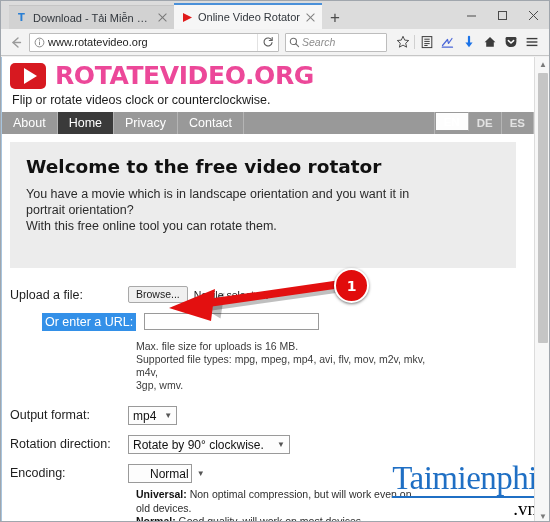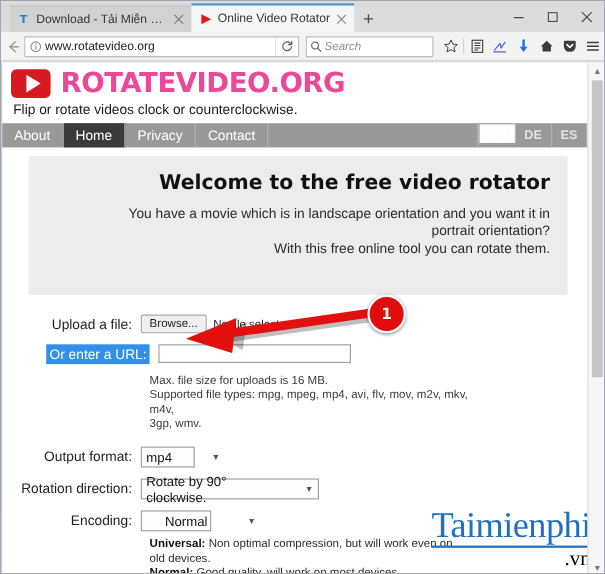--- a/index.html
+++ b/index.html
@@ -69,21 +69,21 @@
   .urlbar{
     flex:0 0 auto;width:250px;height:19px;background:#fff;
     border:1px solid #bdbdbd;border-radius:1px;
     display:flex;align-items:center;margin-left:2px;
     box-sizing:border-box;
   }
   .urlbar .ident{width:18px;display:flex;align-items:center;justify-content:center;flex:0 0 18px;}
   .urlbar .urltext{font-size:11px;color:#222;flex:1 1 auto;white-space:nowrap;overflow:hidden;}
   .urlbar .reload{width:20px;display:flex;align-items:center;justify-content:center;flex:0 0 20px;border-left:1px solid #e2e2e2;height:100%;}
   .searchbar{
-    flex:0 0 auto;width:116px;height:19px;background:#fff;border:1px solid #bdbdbd;
+    flex:0 0 auto;width:102px;height:19px;background:#fff;border:1px solid #bdbdbd;
     display:flex;align-items:center;margin-left:6px;box-sizing:border-box;border-radius:1px;
   }
   .searchbar .sicon{width:16px;flex:0 0 16px;display:flex;align-items:center;justify-content:center;}
   .searchbar .stext{font-size:10.5px;color:#8d8d8d;font-style:italic;}
   .toolicons{display:flex;align-items:center;margin-left:5px;gap:0;}
   .ticon{width:21px;height:22px;display:flex;align-items:center;justify-content:center;}
   .tdivider{width:1px;height:14px;background:#d0d0d0;margin:0 1px;}
 
   
   .content{
@@ -123,34 +123,33 @@
   .navstrip .nitem.active{background:#3a3a3a;color:#ffffff;}
   .navstrip .spacer{flex:1 1 auto;border-right:1px solid #b5b5b5;}
   .navstrip .lang{
     display:flex;align-items:center;padding:0 8px;color:#ffffff;font-weight:bold;
     border-right:1px solid #b5b5b5;font-size:11.5px;
   }
   .navstrip .lang.sel{color:#ffffff;}
   .navstrip .lang.dim{color:#e2e2e2;}
 
   .hero{
-    margin:8px 18px 0 24px;background:#ececec;padding:14px 16px 34px 16px;
+    margin:8px 18px 0 8px;background:#ececec;padding:14px 16px 34px 16px;
     box-sizing:border-box;
-    text-align:right;
   }
   .hero h1{
     margin:0 0 9px 0;font-size:18.5px;color:#111;font-weight:bold;
     font-family:"DejaVu Sans", sans-serif;
   }
   .hero p{margin:0;font-size:12.5px;line-height:16px;color:#2b2b2b;}
 
   .form{margin-top:18px;padding-left:8px;font-size:12.5px;color:#1e1e1e;}
   .frow{display:flex;align-items:flex-start;margin-bottom:9px;}
   .flabel{
-    width:118px;flex:0 0 118px;text-align:right;padding-right:8px;
+    width:118px;flex:0 0 118px;padding-right:8px;
     box-sizing:border-box;font-size:12.5px;color:#1e1e1e;line-height:18px;
   }
   .flabel.hl{
     background:#3390e8;color:#ffffff;width:auto;flex:0 0 auto;
     margin-left:32px;padding:0 3px;text-align:left;
   }
   .fctl{flex:1 1 auto;display:flex;align-items:center;}
   .btn-browse{
     background:#f0f0f0;border:1px solid #a9a9a9;border-radius:2px;
     font-size:10.5px;padding:1px 7px;color:#1b1b1b;line-height:13px;
@@ -163,21 +162,20 @@
   }
   .hint{
     font-size:10.5px;color:#3b3b3b;line-height:13px;
     margin:4px 0 0 126px;max-width:300px;
   }
   .sel{
     border:1px solid #9a9a9a;background:#fdfdfd;font-size:12px;color:#111;
     padding:1px 4px;height:19px;box-sizing:border-box;
     display:inline-flex;align-items:center;justify-content:space-between;
     font-family:"Liberation Sans", sans-serif;
-    gap:28px;
   }
   .sel .cv{color:#555;font-size:8px;margin-left:8px;}
   .sel.w1{width:49px;}
   .sel.w2{width:162px;}
   .sel.w3{width:64px;padding-left:21px;}
   .enchint{
     font-size:10.5px;color:#2e2e2e;line-height:13.5px;margin:5px 0 0 126px;max-width:278px;
   }
   .enchint b{color:#111;}
 

